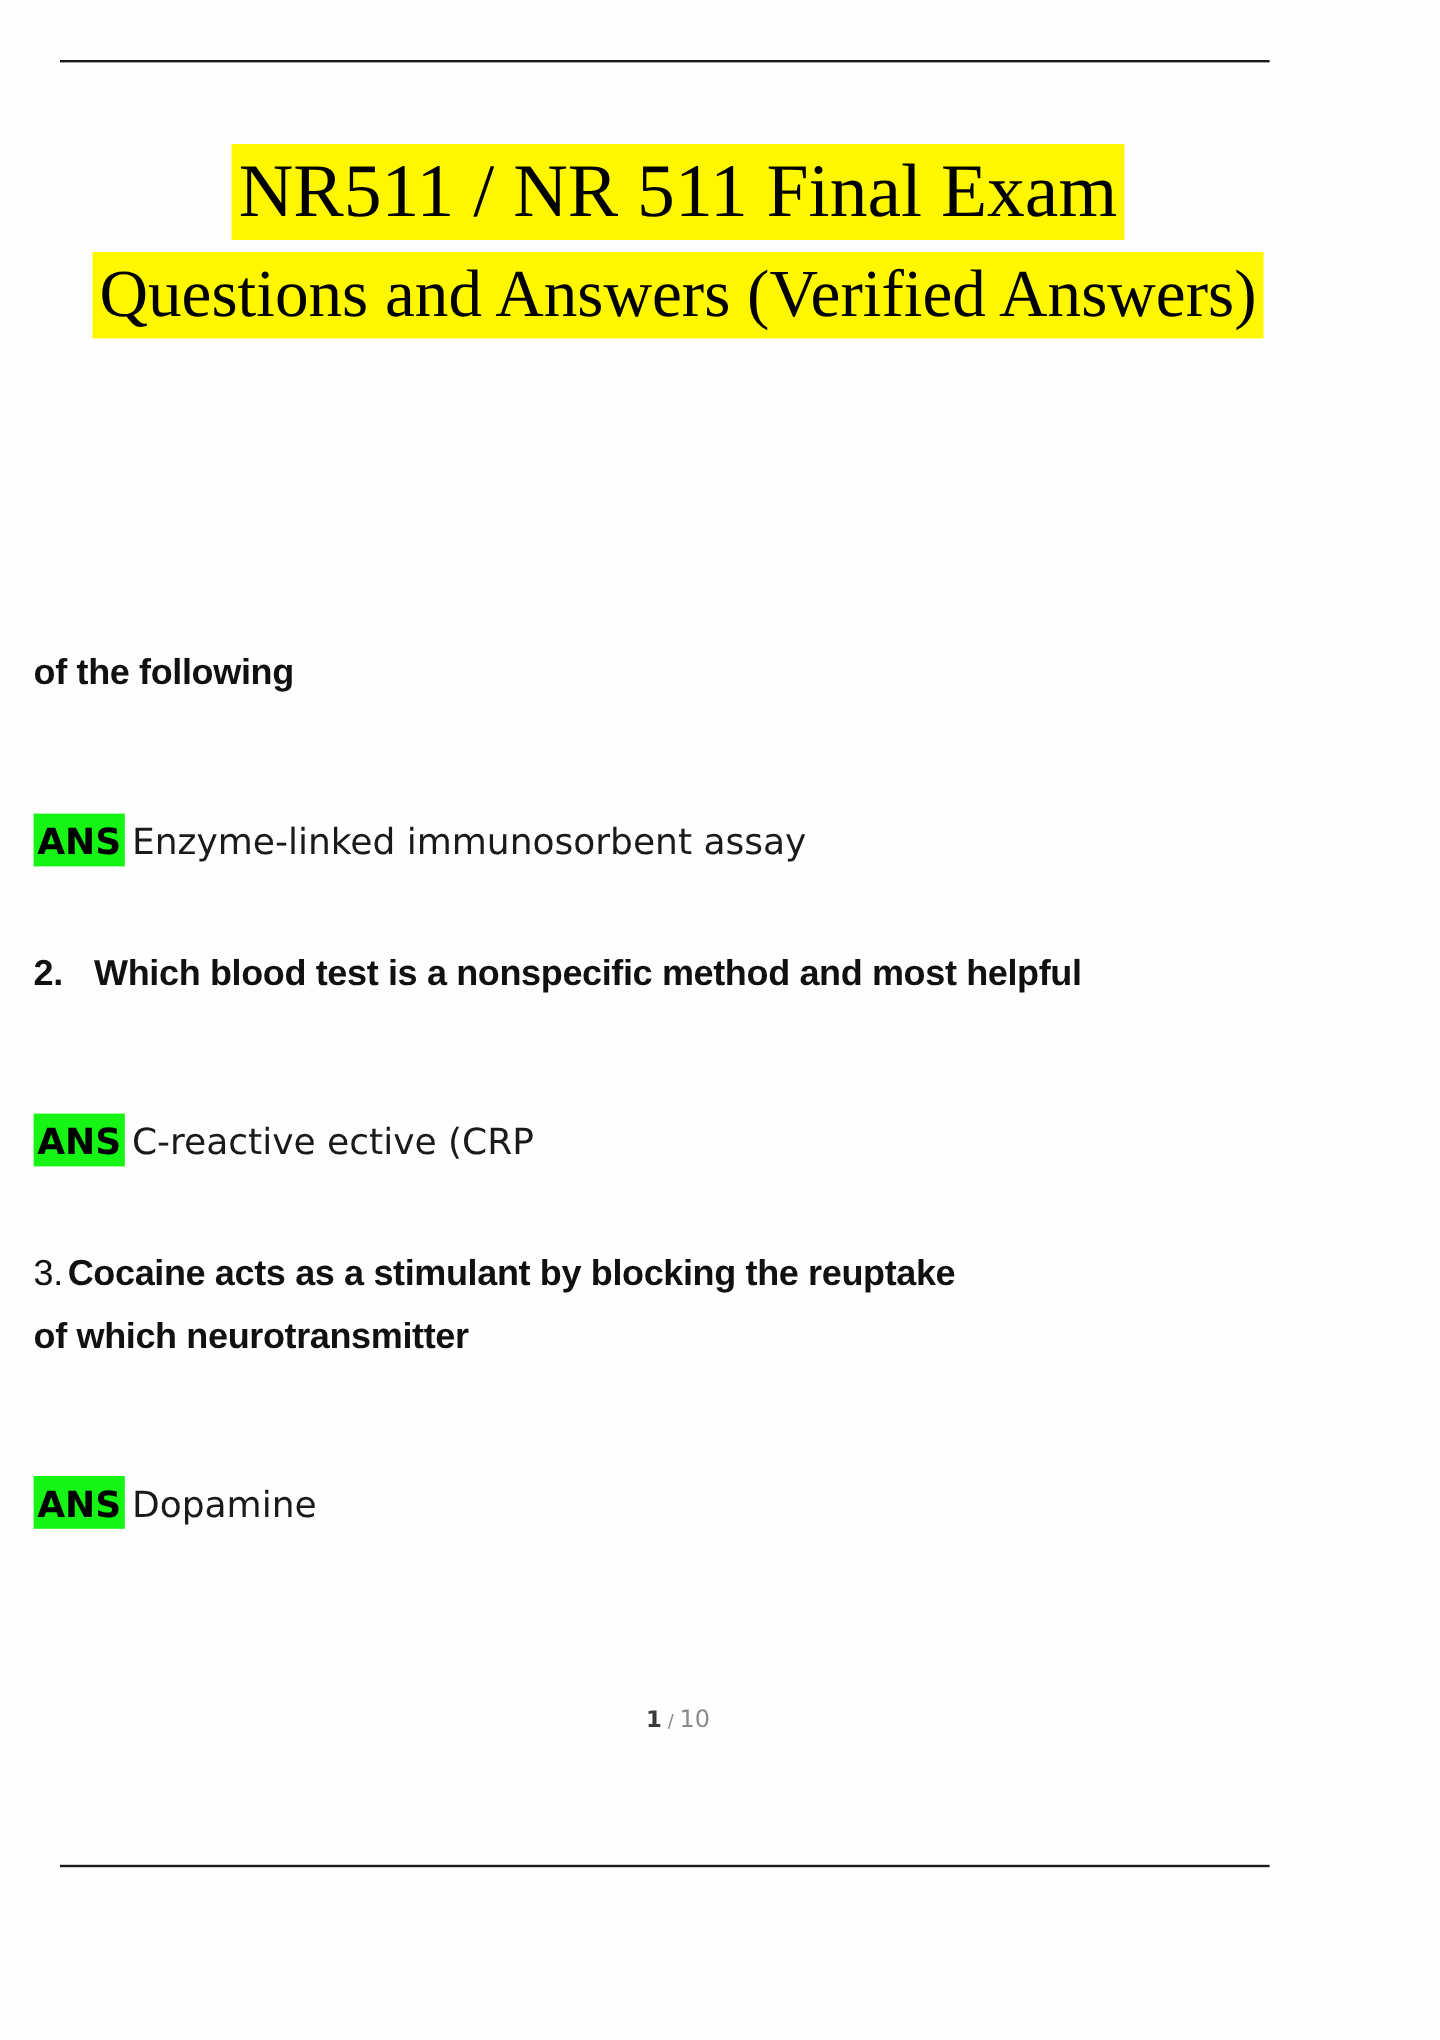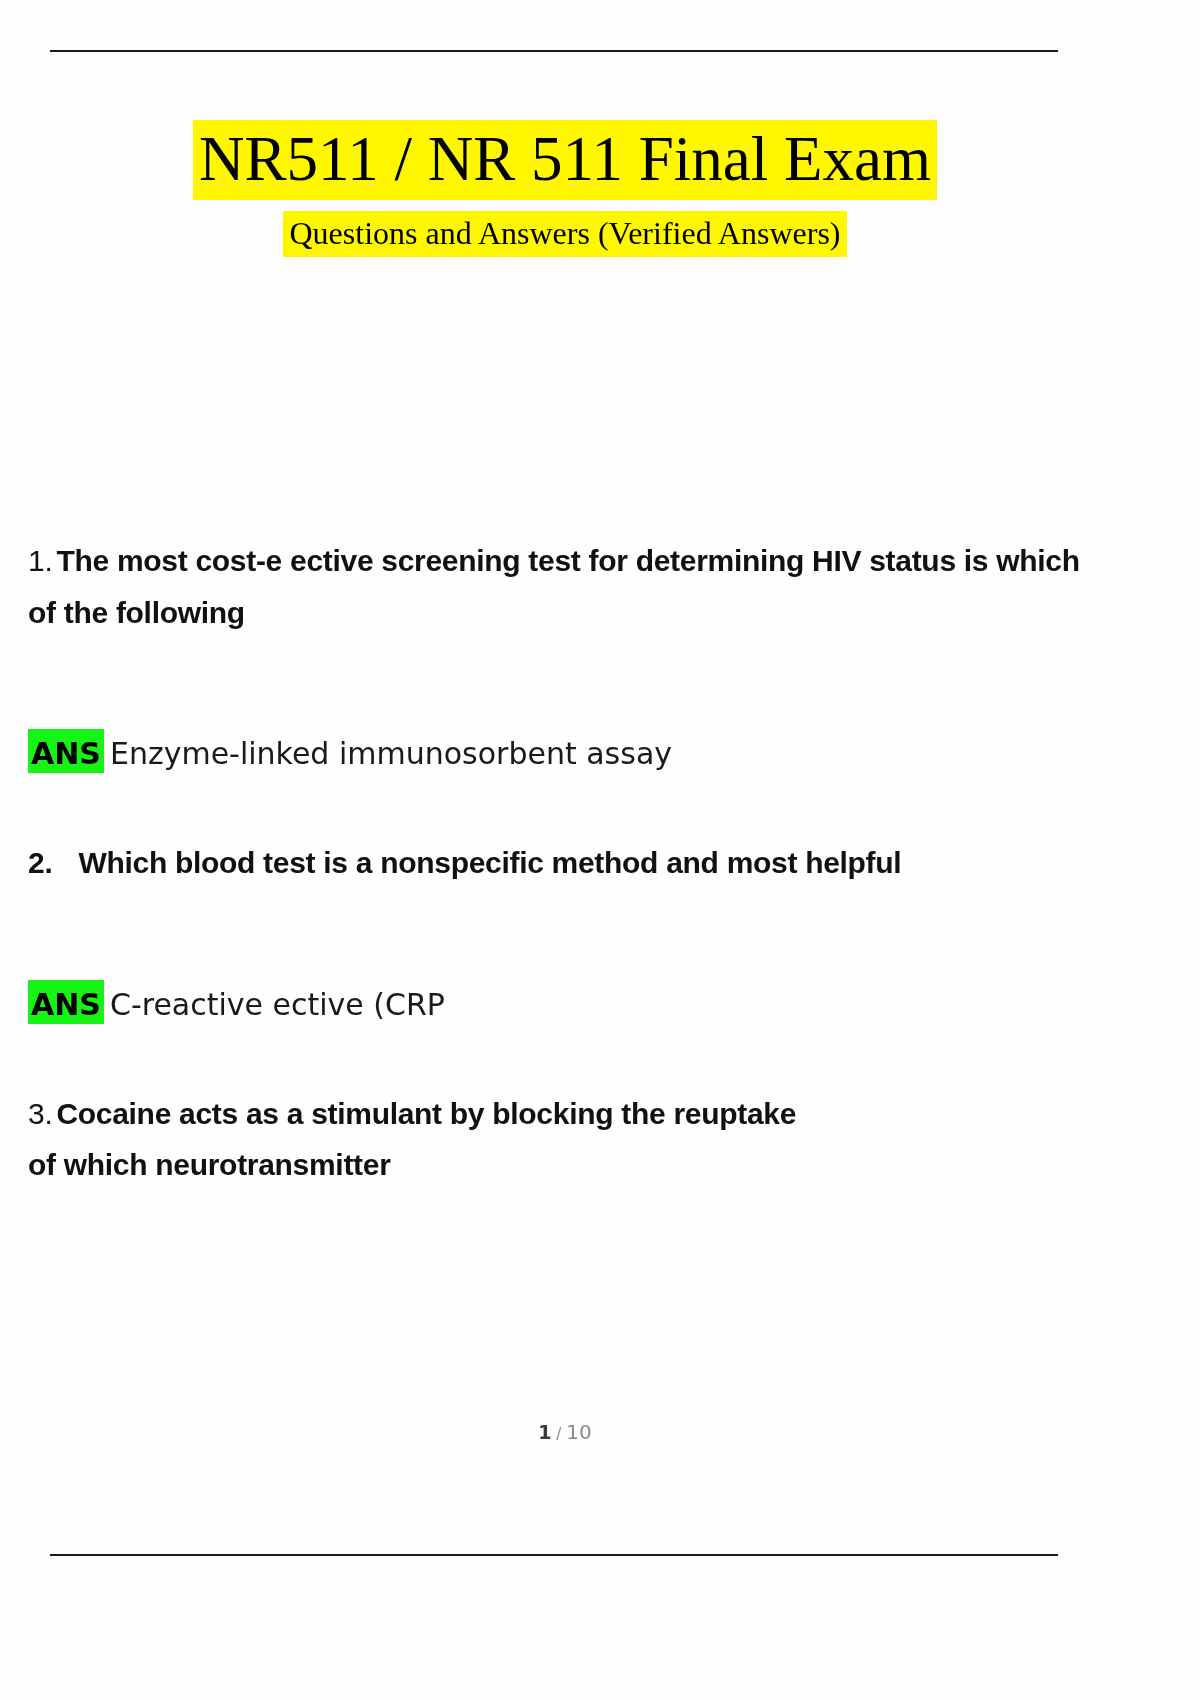--- a/index.html
+++ b/index.html
@@ -58,21 +58,21 @@
   }
   .title-main {
     font-size: 63px;
     margin-bottom: 26px;
   }
   .title-sub1 {
     font-size: 44px;
     margin-bottom: 22px;
   }
   .title-sub2 {
-    font-size: 32px;
+    font-size: 56px;
   }
 
   
   .content {
     position: absolute;
     left: 28px;
     top: 535px;
     width: 1172px;
   }
 
@@ -142,40 +142,40 @@
   <div class="rule rule-top"></div>
 
   <div class="title-block">
     <div class="title-line title-main"><span>NR511 / NR 511 Final Exam</span></div>
     <div class="title-line title-sub2"><span>Questions and Answers (Verified Answers)</span></div>
   </div>
 
   <div class="content">
 
     <div class="qa-group">
-      <div class="question"><span class="q-num">1.</span><span>The most cost-e   ective screening test for determining HIV status is which</span></div>
       <div class="question"><span>of the following</span></div>
       <div class="spacer-lg"></div>
       <div class="answer"><span class="ans-tag">ANS</span><span>Enzyme-linked immunosorbent assay</span></div>
     </div>
 
     <div class="spacer-md"></div>
 
     <div class="qa-group">
       <div class="question"><span class="q-num bold">2.</span><span class="q-indent"></span><span>Which blood test is a nonspecific method and most helpful</span></div>
       <div class="spacer-lg"></div>
       <div class="answer"><span class="ans-tag">ANS</span><span>C-reactive ective (CRP</span></div>
     </div>
 
     <div class="spacer-md"></div>
 
     <div class="qa-group">
       <div class="question"><span class="q-num">3.</span><span>Cocaine acts as a stimulant by blocking the reuptake</span></div>
       <div class="question"><span>of which neurotransmitter</span></div>
       <div class="spacer-lg"></div>
+      <div class="answer"><span class="ans-tag">ANS</span><span>Dopamine</span></div>
     </div>
 
   </div>
 
   <div class="footer">
     <span class="pg-cur">1</span><span class="pg-sep"> / </span><span class="pg-total">10</span>
   </div>
 
   <div class="rule rule-bottom"></div>
 

